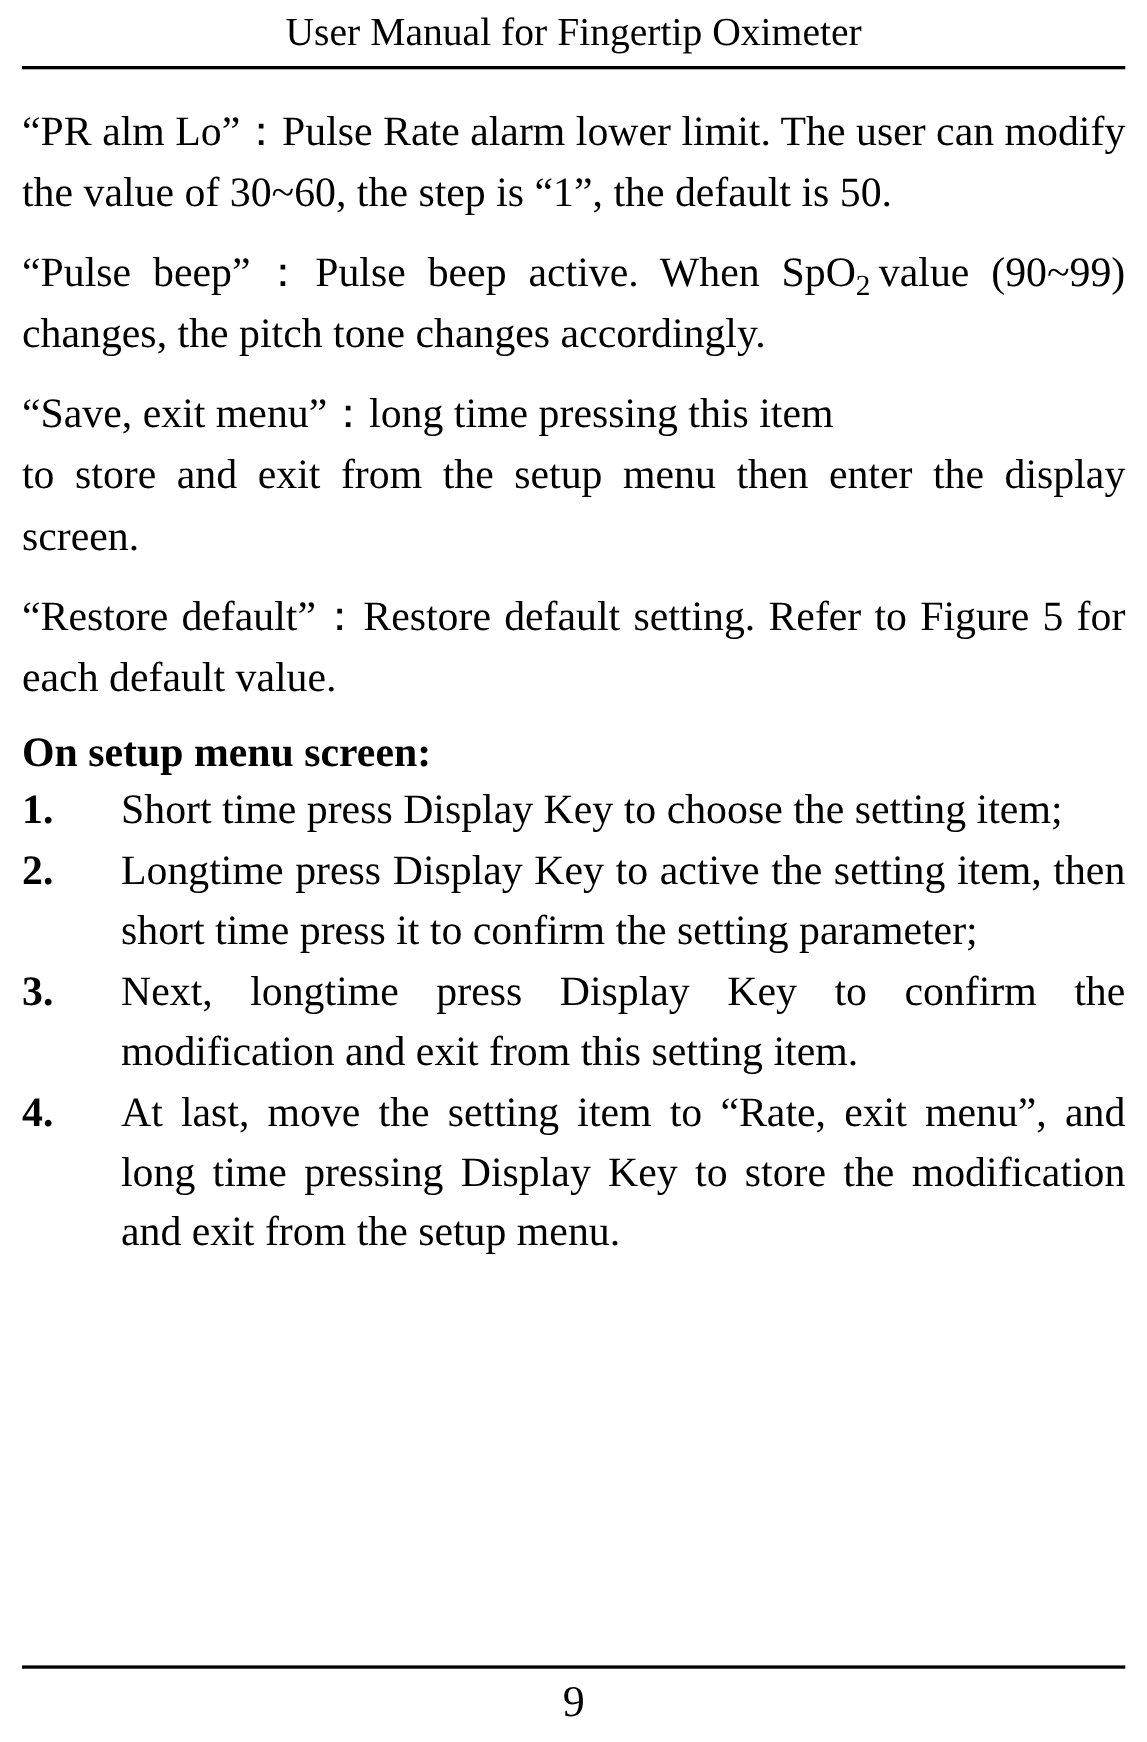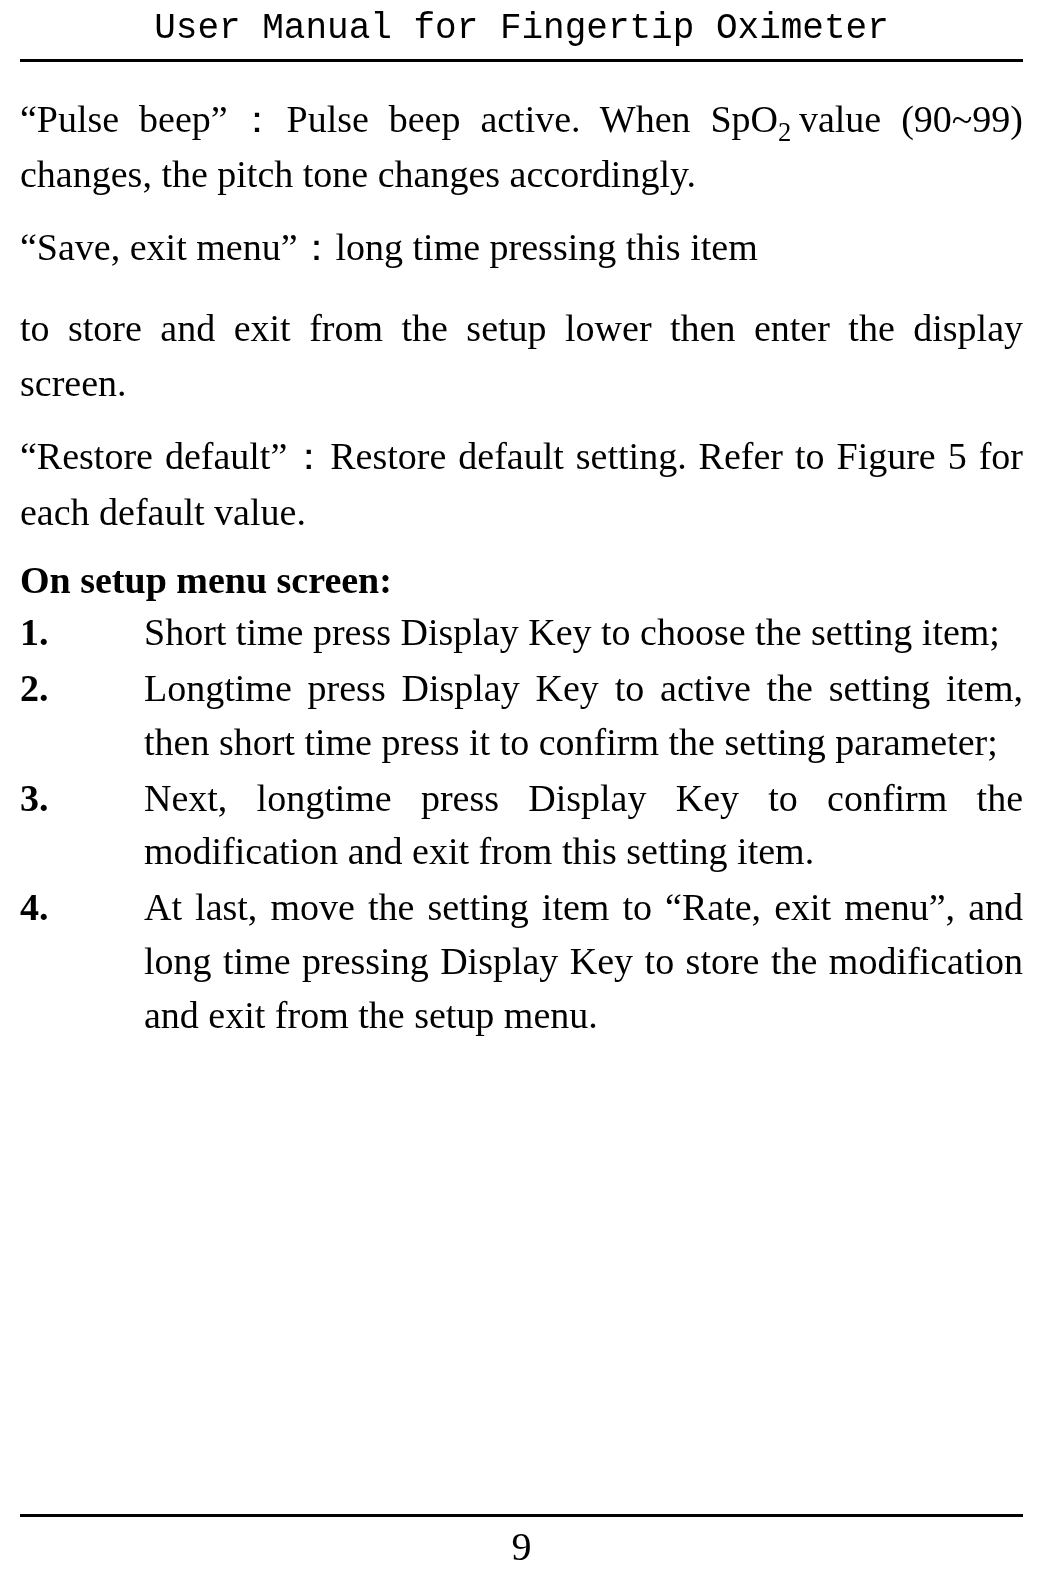--- a/index.html
+++ b/index.html
@@ -14,21 +14,20 @@
       height: 1584px;
       position: relative;
       padding: 0;
     }
     .page-header {
       text-align: center;
       font-size: 36px;
       padding: 8px 0 10px 0;
       border-bottom: 3px solid #000;
       margin: 0 20px;
-      font-family: Liberation Mono, monospace;
     }
     .content {
       padding: 30px 20px 0 20px;
     }
     .para {
       font-size: 38px;
       text-align: justify;
       line-height: 1.45;
       margin-bottom: 18px;
     }
@@ -54,21 +53,20 @@
       line-height: 1.42;
       margin-bottom: 2px;
     }
     .list-num {
       font-weight: bold;
       flex: 0 0 90px;
     }
     .list-text {
       flex: 1;
       text-align: justify;
-      margin-left: 34px;
     }
     .page-footer {
       position: absolute;
       bottom: 14px;
       left: 20px;
       right: 20px;
       border-top: 3px solid #000;
       text-align: center;
       font-size: 40px;
       padding-top: 6px;
@@ -76,28 +74,29 @@
   </style>
 </head>
 <body>
 
 <div class="page-header">
   <span>User Manual for Fingertip Oximeter</span>
 </div>
 
 <div class="content">
 
+  <p class="para">“PR alm Lo”：Pulse Rate alarm lower limit. The user can modify the value of 30~60, the step is “1”, the default is 50.</p>
 
   <p class="para">
     <span>“Pulse beep”：Pulse beep active. When SpO</span><span class="sub">2</span><span> value (90~99) changes, the pitch tone changes accordingly.</span>
   </p>
 
-  <p class="para" style="margin-bottom:26px;">“Save, exit menu”：long time pressing this item</p>
+  <p class="para" style="margin-bottom:1px;">“Save, exit menu”：long time pressing this item</p>
 
-  <p class="para">to store and exit from the setup lower then enter the display screen.</p>
+  <p class="para">to store and exit from the setup menu then enter the display screen.</p>
 
   <p class="para">“Restore default”：Restore default setting. Refer to Figure 5 for each default value.</p>
 
   <div class="section-heading">On setup menu screen:</div>
 
   <ol class="numbered-list">
     <li class="numbered-item">
       <span class="list-num">1.</span>
       <span class="list-text">Short time press Display Key to choose the setting item;</span>
     </li>

